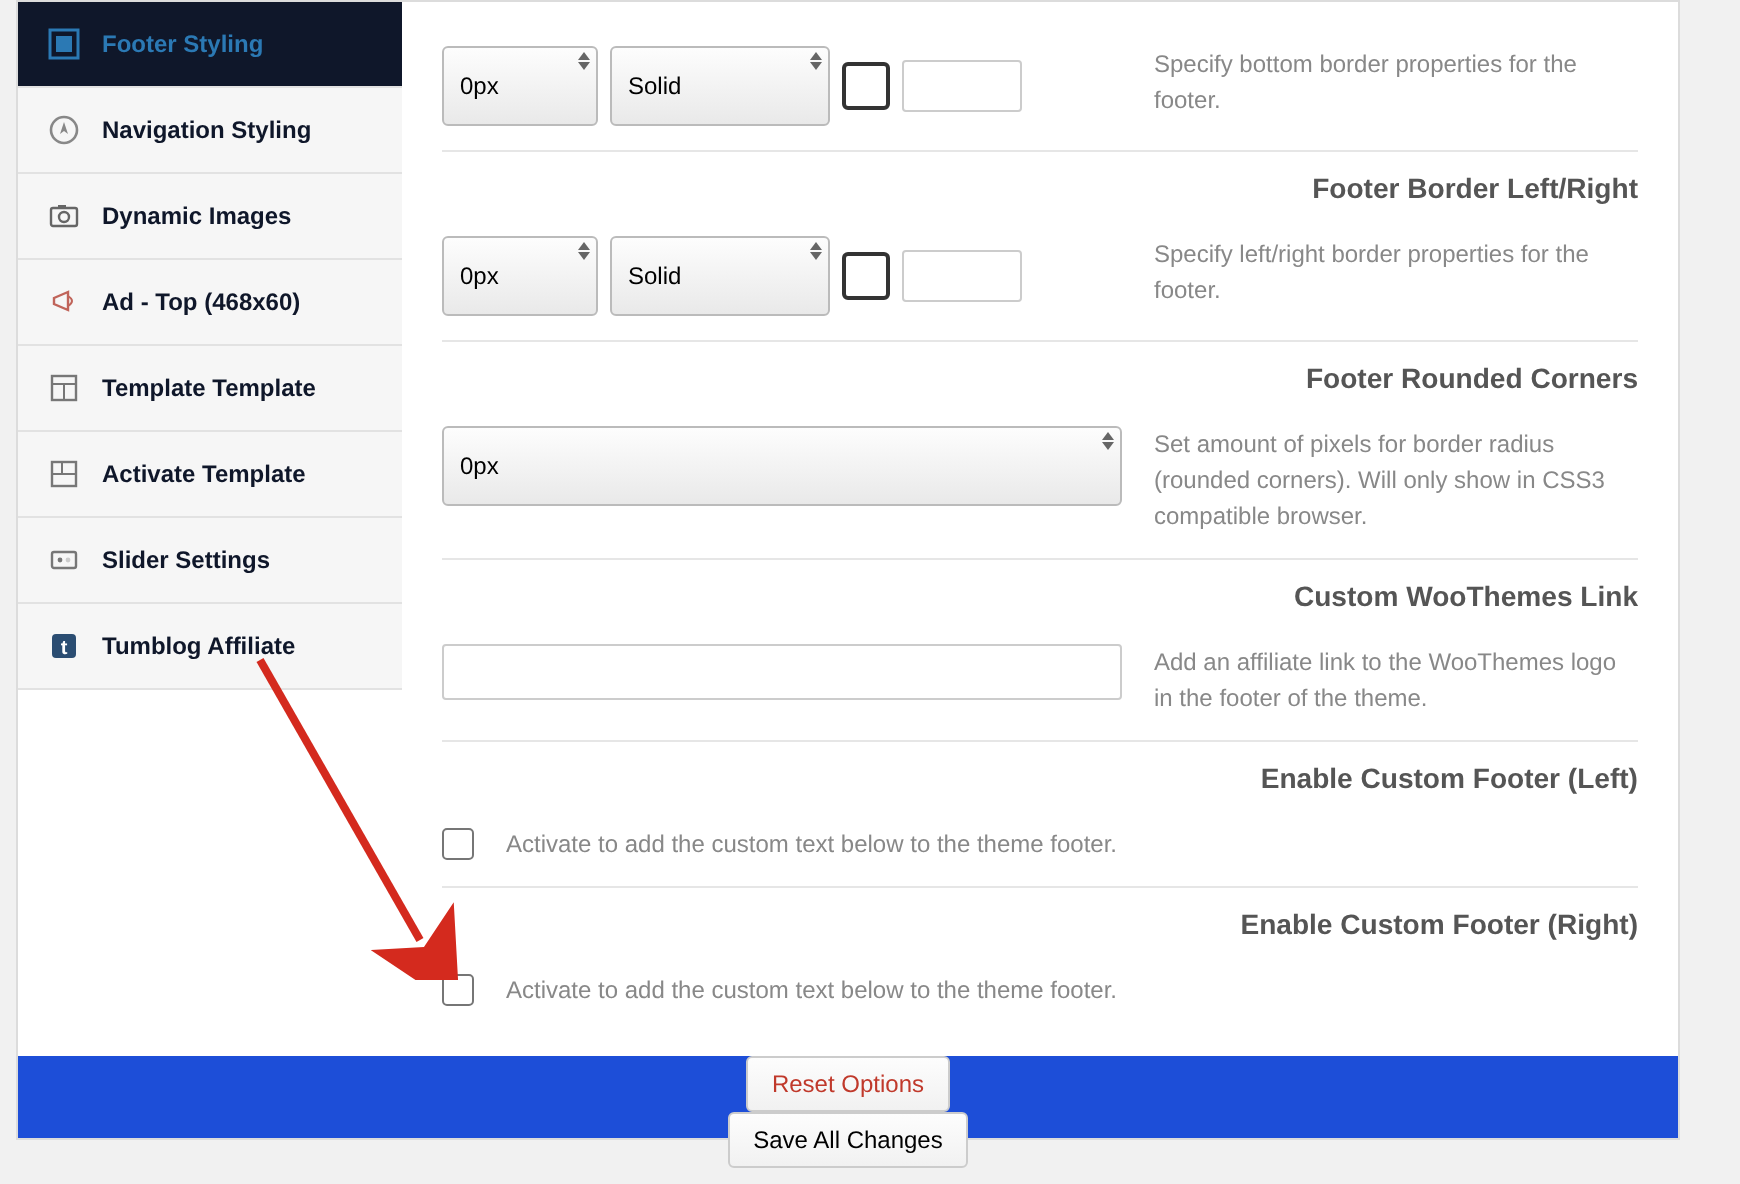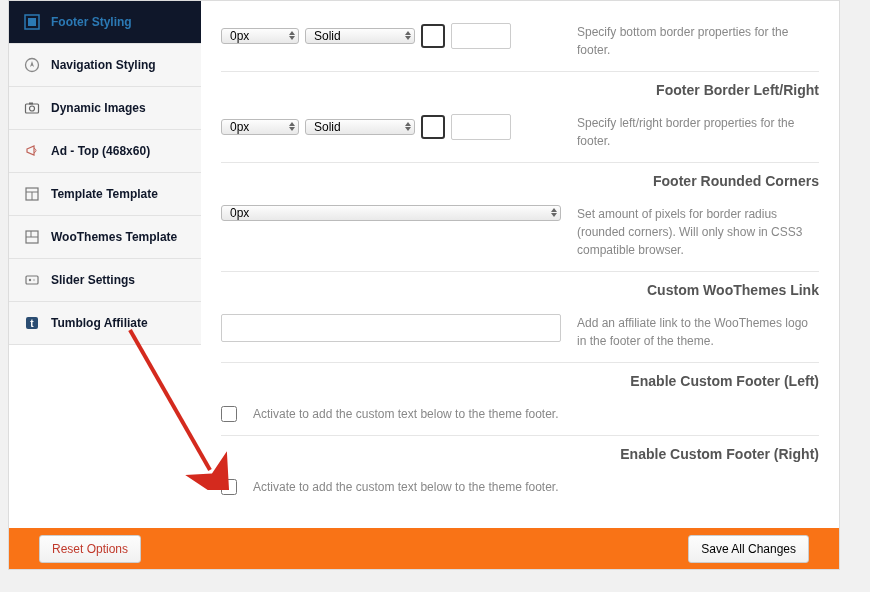--- a/index.html
+++ b/index.html
@@ -9,34 +9,34 @@
 .sidebar { width: 192px; flex-shrink: 0; }
 .sidebar-item { display: flex; align-items: center; gap: 10px; padding: 12px 14px; border-bottom: 1px solid #e2e2e2; background: #fff; cursor: pointer; color: #0f172a; font-weight: 600; font-size: 12px; }
 .sidebar-item.active { color: #2b79b4; background: #0f172a; }
 .sidebar-item:not(.active) { background: #f6f6f6; }
 .sidebar-item .icon { width: 18px; height: 18px; display:flex; align-items:center; justify-content:center; }
 .main { flex: 1; padding: 10px 20px 20px 20px; }
 .section { border-bottom: 1px solid #e6e6e6; padding: 12px 0; display: flex; gap: 16px; align-items: flex-start; }
 .controls { width: 340px; display: flex; gap: 6px; align-items: center; flex-wrap: wrap; }
 .controls-full { width: 340px; }
 .desc { flex: 1; color: #888; font-size: 12px; line-height: 1.5; }
-.sel { appearance: none; -webkit-appearance: none; height: 16px; padding: 0 24px 0 8px; font-size: 12px; background: linear-gradient(#fdfdfd,#e9e9e9); border: 1px solid #bbb; border-radius: 3px; position: relative; }
+.sel { appearance: none; -webkit-appearance: none; height: 40px; padding: 0 24px 0 8px; font-size: 12px; background: linear-gradient(#fdfdfd,#e9e9e9); border: 1px solid #bbb; border-radius: 3px; position: relative; }
 .selwrap { position: relative; display: inline-block; }
 .selwrap::after { content: ""; position: absolute; right: 6px; top: 4px; width: 8px; height: 16px; background: none; pointer-events:none; }
 .selwrap .stepper { position:absolute; right:4px; top:3px; display:flex; flex-direction:column; gap:1px; pointer-events:none;}
 .selwrap .stepper span{ width:0;height:0;border-left:3px solid transparent;border-right:3px solid transparent;}
 .selwrap .stepper .up{border-bottom:4px solid #666;}
 .selwrap .stepper .dn{border-top:4px solid #666;}
 .swatch { width: 24px; height: 24px; border: 2px solid #333; border-radius: 3px; background: #fff; display:inline-block;}
 .txt { height: 26px; width: 60px; border: 1px solid #ccc; border-radius: 2px; padding: 0 6px; font-size: 12px; background:#fff;}
 .txt.full { width: 100%; height: 28px; }
 .sel.wide { width: 100%; }
 .chk-row { display:flex; align-items:center; gap: 16px;}
 .chk { width:16px;height:16px; }
-.footerbar { position: absolute; top: 528px; left: 8px; right: 30px; height: 42px; background: #f97316; border: 1px solid #dcdcdc; border-top: none; display: flex; align-items: center; justify-content: space-between; padding: 0 30px;}
+.footerbar { position: absolute; top: 528px; left: 8px; right: 30px; height: 42px; background: #1d4ed8; border: 1px solid #dcdcdc; border-top: none; display: flex; align-items: center; justify-content: space-between; padding: 0 8px; flex-direction: column;}
 .btn { padding: 6px 12px; font-size: 12px; border-radius: 3px; border: 1px solid #ccc; background: linear-gradient(#fdfdfd,#f1f1f1); cursor: pointer;}
 .btn.reset { color: #c0392b; }
 .arrow { position: absolute; left: 110px; top: 320px; pointer-events: none; z-index: 5;}
 .heading-row { padding: 10px 0 4px 0; text-align: right;}
 </style>
 </head>
 <body>
 
 <div class="wrap">
   <div class="panel">
@@ -89,21 +89,21 @@
         <span>Template Template</span>
       </div>
       <div class="sidebar-item">
         <span class="icon">
             <svg width="16" height="16">
               <rect x="2" y="2" width="12" height="12" fill="none" stroke="#777" stroke-width="1.2"></rect>
               <line x1="2" y1="8" x2="14" y2="8" stroke="#777"></line>
               <line x1="7" y1="2" x2="7" y2="8" stroke="#777"></line>
             </svg>
           </span>
-        <span>WooThemes Template</span>
+        <span>Activate Template</span>
       </div>
       <div class="sidebar-item">
         <span class="icon">
             <svg width="16" height="16">
               <rect x="2" y="4" width="12" height="8" rx="1" fill="none" stroke="#777" stroke-width="1.2"></rect>
               <circle cx="6" cy="8" r="1.2" fill="#777"></circle>
               <circle cx="10" cy="8" r="1.2" fill="#ccc"></circle>
             </svg>
           </span>
         <span>Slider Settings</span>

